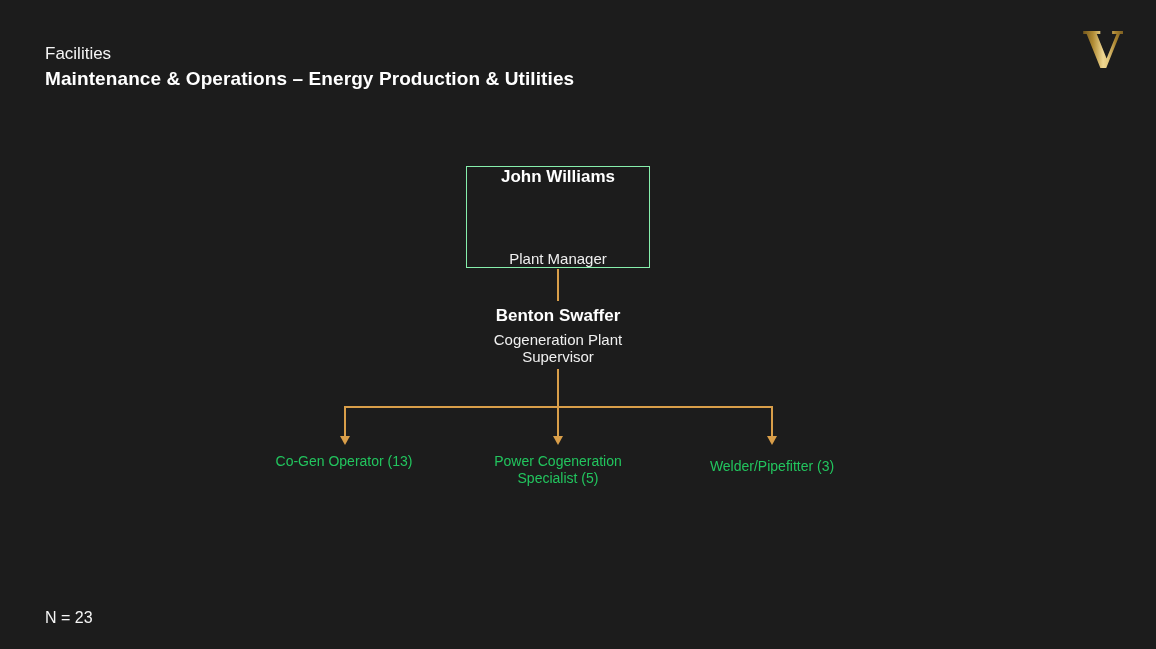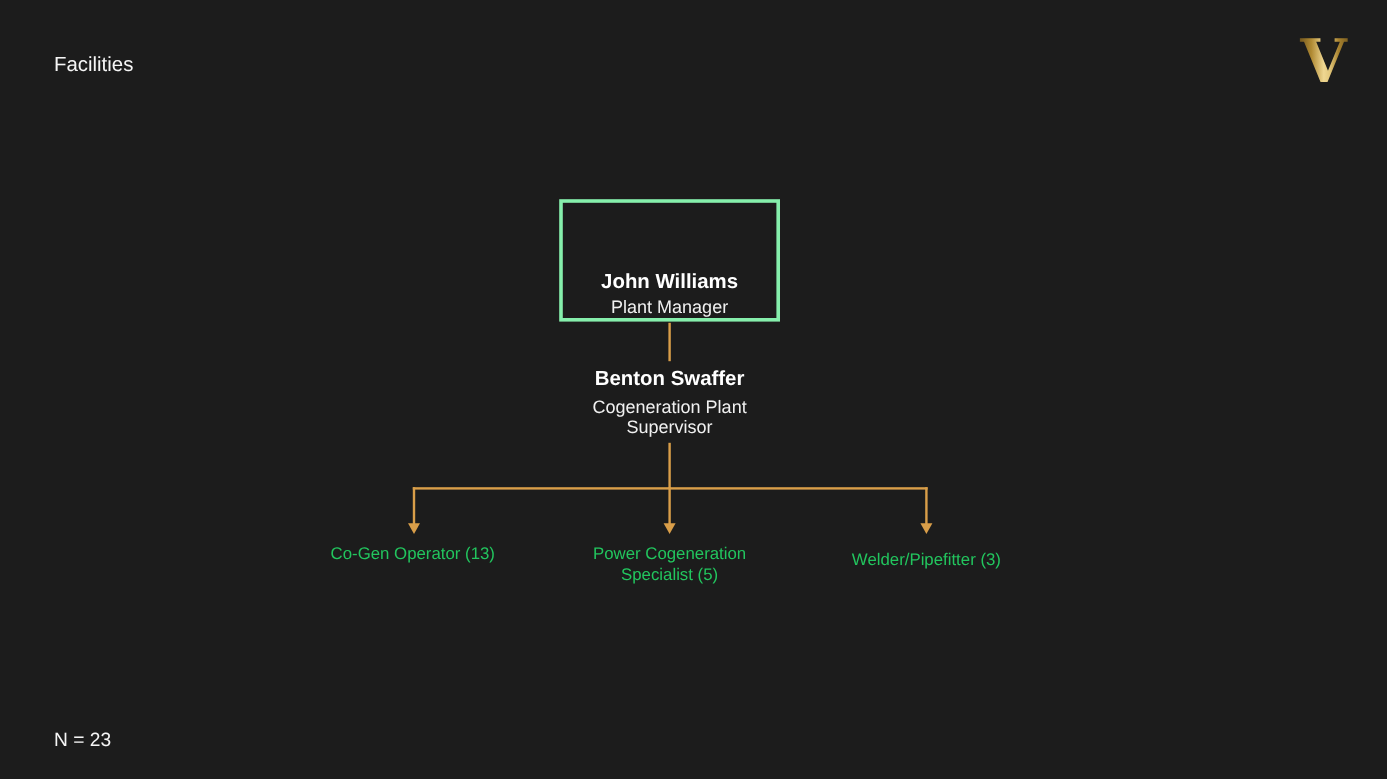--- a/index.html
+++ b/index.html
@@ -9,22 +9,22 @@
     font-family:"Liberation Sans",sans-serif;
   }
   
   .eyebrow{position:absolute;left:45px;top:44px;font-size:17px;font-weight:400;color:#f5f5f5;}
   .title{position:absolute;left:45px;top:68px;font-size:19px;font-weight:700;color:#ffffff;letter-spacing:.1px;}
   
   .logo{position:absolute;top:28px;right:29px;width:48px;height:46px;}
   
   .root-box{
     position:absolute;left:466px;top:166px;width:184px;height:102px;
-    border:3px solid #86efac;box-sizing:border-box;
-    display:flex;flex-direction:column;align-items:center;justify-content:flex-end;gap:3px;
+    border:1px solid #86efac;box-sizing:border-box;
+    display:flex;flex-direction:column;align-items:center;justify-content:space-between;gap:3px;
   }
   .name{font-size:17px;font-weight:700;color:#ffffff;}
   .role{font-size:15px;font-weight:400;color:#f0f0f0;line-height:17px;}
   
   .sup{position:absolute;left:447px;top:306px;width:222px;text-align:center;}
   .sup .name{margin-bottom:5px;}
   
   .vline,.hline,.drop{position:absolute;background:#d99e49;}
   .vline{width:1.5px;}
   .v1{left:557px;top:269px;height:32px;}
@@ -45,20 +45,21 @@
   .leaf2{left:652px;top:458px}
   
   .count{position:absolute;left:45px;top:609px;font-size:16px;color:#f5f5f5;text-align:center;}
 </style>
 </head>
 <body>
 
 <div class="slide">
 
   <div class="eyebrow">Facilities</div>
+  <div class="title">Maintenance &amp; Operations – Energy Production &amp; Utilities</div>
 
   <div class="logo">
     <svg viewBox="0 0 48 46" width="48" height="46">
       <defs>
         <linearGradient id="goldgrad" x1="0" y1="0" x2="1" y2="0">
           <stop offset="0" stop-color="#6e531c"></stop>
           <stop offset="0.25" stop-color="#b08a33"></stop>
           <stop offset="0.5" stop-color="#efd792"></stop>
           <stop offset="0.62" stop-color="#e3c87d"></stop>
           <stop offset="0.8" stop-color="#a9832f"></stop>

